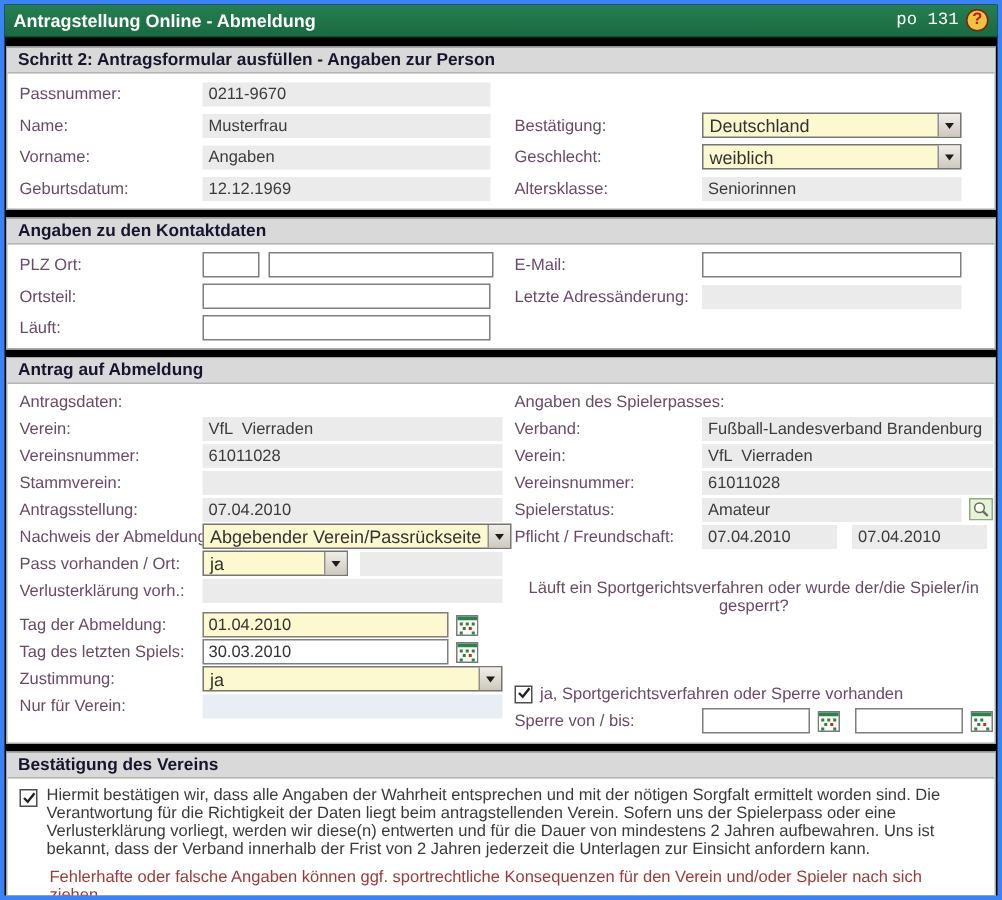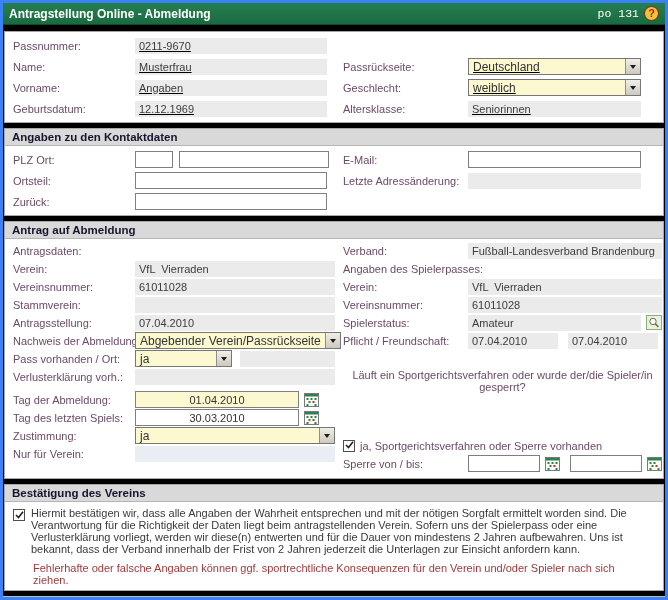--- a/index.html
+++ b/index.html
@@ -25,30 +25,30 @@
   .section { margin:0 1px 5px 1px; background:#fff; border:1px solid #a8a8a8; }
   .sec-head { background:#d9d9d9; border-bottom:1px solid #b5b5b5; padding:2px 7px;
               font-size:11.5px; font-weight:bold; color:#15152e; height:17px; }
 
   .lbl { color:#6a4a68; font-size:11px; white-space:nowrap; }
   .grouplbl { color:#6a4a68; font-size:11px; }
 
   .grid { display:grid; grid-template-columns:122px 200px 133px 1fr;
           padding:5px 22px 5px 8px; row-gap:4px; align-items:center; }
   .grid .rlbl { padding-left:8px; }
-  .cell { display:flex; align-items:center; height:17px; padding-right:8px;text-decoration:underline; }
+  .cell { display:flex; align-items:center; height:17px; padding-right:8px; }
   .cell.last { padding-right:0; }
 
   .ro { background:#ebebeb; color:#3b3b3b; font-size:11px; height:16px; line-height:16px;
         padding:0 4px; white-space:pre; overflow:hidden; }
   .ro.blue { background:#e9eef5; }
   .fill { flex:1; }
 
   .ti { height:17px; border:1px solid #7f7f7f; background:#fff; font-family:"Liberation Sans",sans-serif;
-        font-size:11px; padding:0 3px; color:#333;text-align:center; }
+        font-size:11px; padding:0 3px; color:#333; }
   .ti.yellow { background:#fcf8d0; }
 
   .dd { display:flex; align-items:center; height:17px; border:1px solid #767676;
         background:#fcf8d0; cursor:default; }
   .dd-text { flex:1; font-size:12px; color:#333; padding:0 4px; white-space:nowrap; overflow:hidden; }
   .dd-btn { width:15px; height:15px; background:linear-gradient(#f0eee8,#cdc9bf);
             border-left:1px solid #8f8f8f; display:flex; align-items:center;
             justify-content:center; flex-shrink:0; }
   .dd-arrow { width:0; height:0; border-left:3px solid transparent;
               border-right:3px solid transparent; border-top:4px solid #1c1c1c; }
@@ -93,33 +93,34 @@
 
   <div class="titlebar">
     <span class="title">Antragstellung Online - Abmeldung</span>
     <span class="code">po 131</span>
     <span class="help-icon"></span>
   </div>
 
   <div class="content">
 
     <div class="section">
+      <div class="sec-head">Schritt 2: Antragsformular ausfüllen - Angaben zur Person</div>
       <div class="grid">
         <span class="lbl">Passnummer:</span>
         <div class="cell">
             <span class="ro fill">0211-9670</span>
           </div>
         <span class="lbl rlbl"></span>
         <div class="cell last"></div>
 
         <span class="lbl">Name:</span>
         <div class="cell">
             <span class="ro fill">Musterfrau</span>
           </div>
-        <span class="lbl rlbl">Passrückseite:</span>
+        <span class="lbl rlbl">Bestätigung:</span>
         <div class="cell last">
           <div class="dd fill">
             <span class="dd-text">Deutschland</span>
             <span class="dd-btn">
                 <span class="dd-arrow"></span>
               </span>
           </div>
         </div>
 
         <span class="lbl">Vorname:</span>
@@ -162,21 +163,21 @@
 
         <span class="lbl">Ortsteil:</span>
         <div class="cell">
             <input class="ti fill" value="" style="">
           </div>
         <span class="lbl rlbl">Letzte Adressänderung:</span>
         <div class="cell last">
             <span class="ro fill"></span>
           </div>
 
-        <span class="lbl">Zurück:</span>
+        <span class="lbl">Läuft:</span>
         <div class="cell">
             <input class="ti fill" value="" style="">
           </div>
         <span class="lbl rlbl"></span>
         <div class="cell last"></div>
       </div>
     </div>
 
     <div class="section">
       <div class="sec-head">Antrag auf Abmeldung</div>
@@ -273,26 +274,26 @@
             </div>
           </div>
           <div class="frow">
             <span class="lbl">Nur für Verein:</span>
             <span class="ro blue fill"></span>
           </div>
         </div>
 
         <div class="colR">
           <div class="frow">
+              <span class="grouplbl">Angaben des Spielerpasses:</span>
+            </div>
+          <div class="frow">
             <span class="lbl">Verband:</span>
             <span class="ro fill">Fußball-Landesverband Brandenburg</span>
           </div>
-          <div class="frow">
-              <span class="grouplbl">Angaben des Spielerpasses:</span>
-            </div>
           <div class="frow">
             <span class="lbl">Verein:</span>
             <span class="ro fill">VfL  Vierraden</span>
           </div>
           <div class="frow">
             <span class="lbl">Vereinsnummer:</span>
             <span class="ro fill">61011028</span>
           </div>
           <div class="frow">
             <span class="lbl">Spielerstatus:</span>

